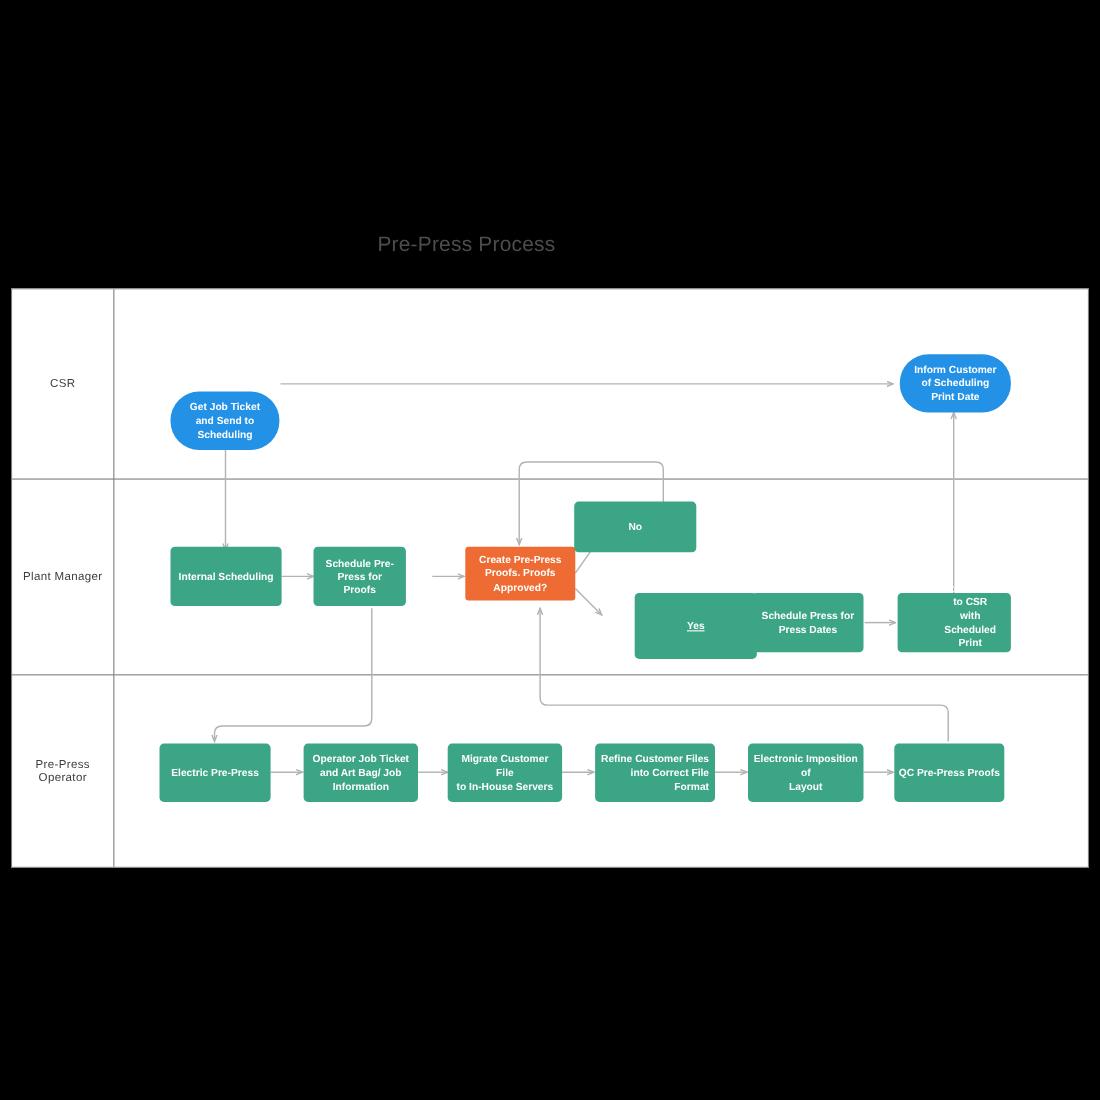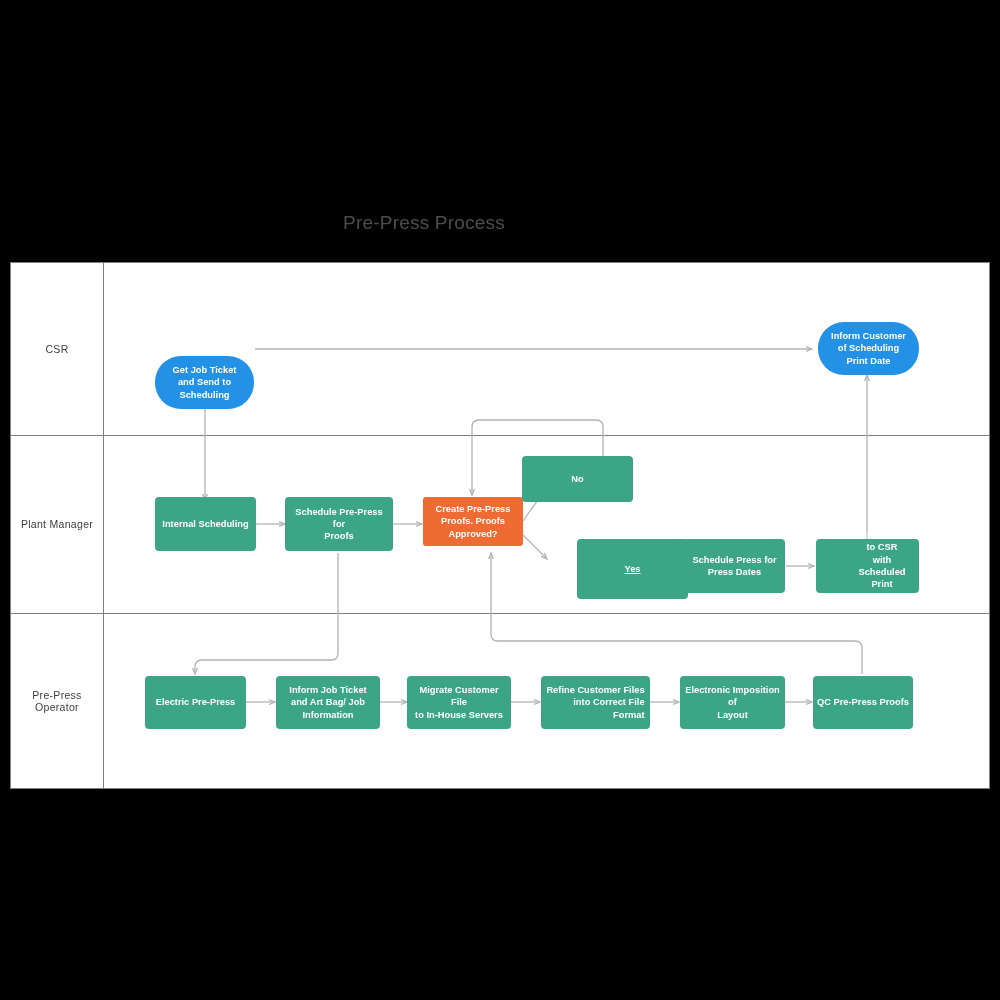--- a/index.html
+++ b/index.html
@@ -171,21 +171,21 @@
         <span>Print Date</span>
       </div>
     </div>
 
     <div class="node green" style="left:144px; top:234px; width:101px; height:54px;">
       <div>
         <span>Internal Scheduling</span>
       </div>
     </div>
 
-    <div class="node green" style="left:274px; top:234px; width:108px; height:54px;">
+    <div class="node green" style="left:274px; top:234px; width:84px; height:54px;">
       <div>
         <span>Schedule Pre-Press for</span>
         <span>Proofs</span>
       </div>
     </div>
 
     <div class="node orange" style="left:412px; top:234px; width:100px; height:49px;">
       <div>
         <span>Create Pre-Press</span>
         <span>Proofs. Proofs</span>
@@ -221,21 +221,21 @@
     </div>
 
     <div class="node green" style="left:134px; top:413px; width:101px; height:53px;">
       <div>
         <span>Electric Pre-Press</span>
       </div>
     </div>
 
     <div class="node green" style="left:265px; top:413px; width:104px; height:53px;">
       <div>
-        <span>Inform Job Ticket</span>
+        <span>Operator Job Ticket</span>
         <span>and Art Bag/ Job</span>
         <span>Information</span>
       </div>
     </div>
 
     <div class="node green" style="left:396px; top:413px; width:104px; height:53px;">
       <div>
         <span>Migrate Customer File</span>
         <span>to In-House Servers</span>
       </div>

